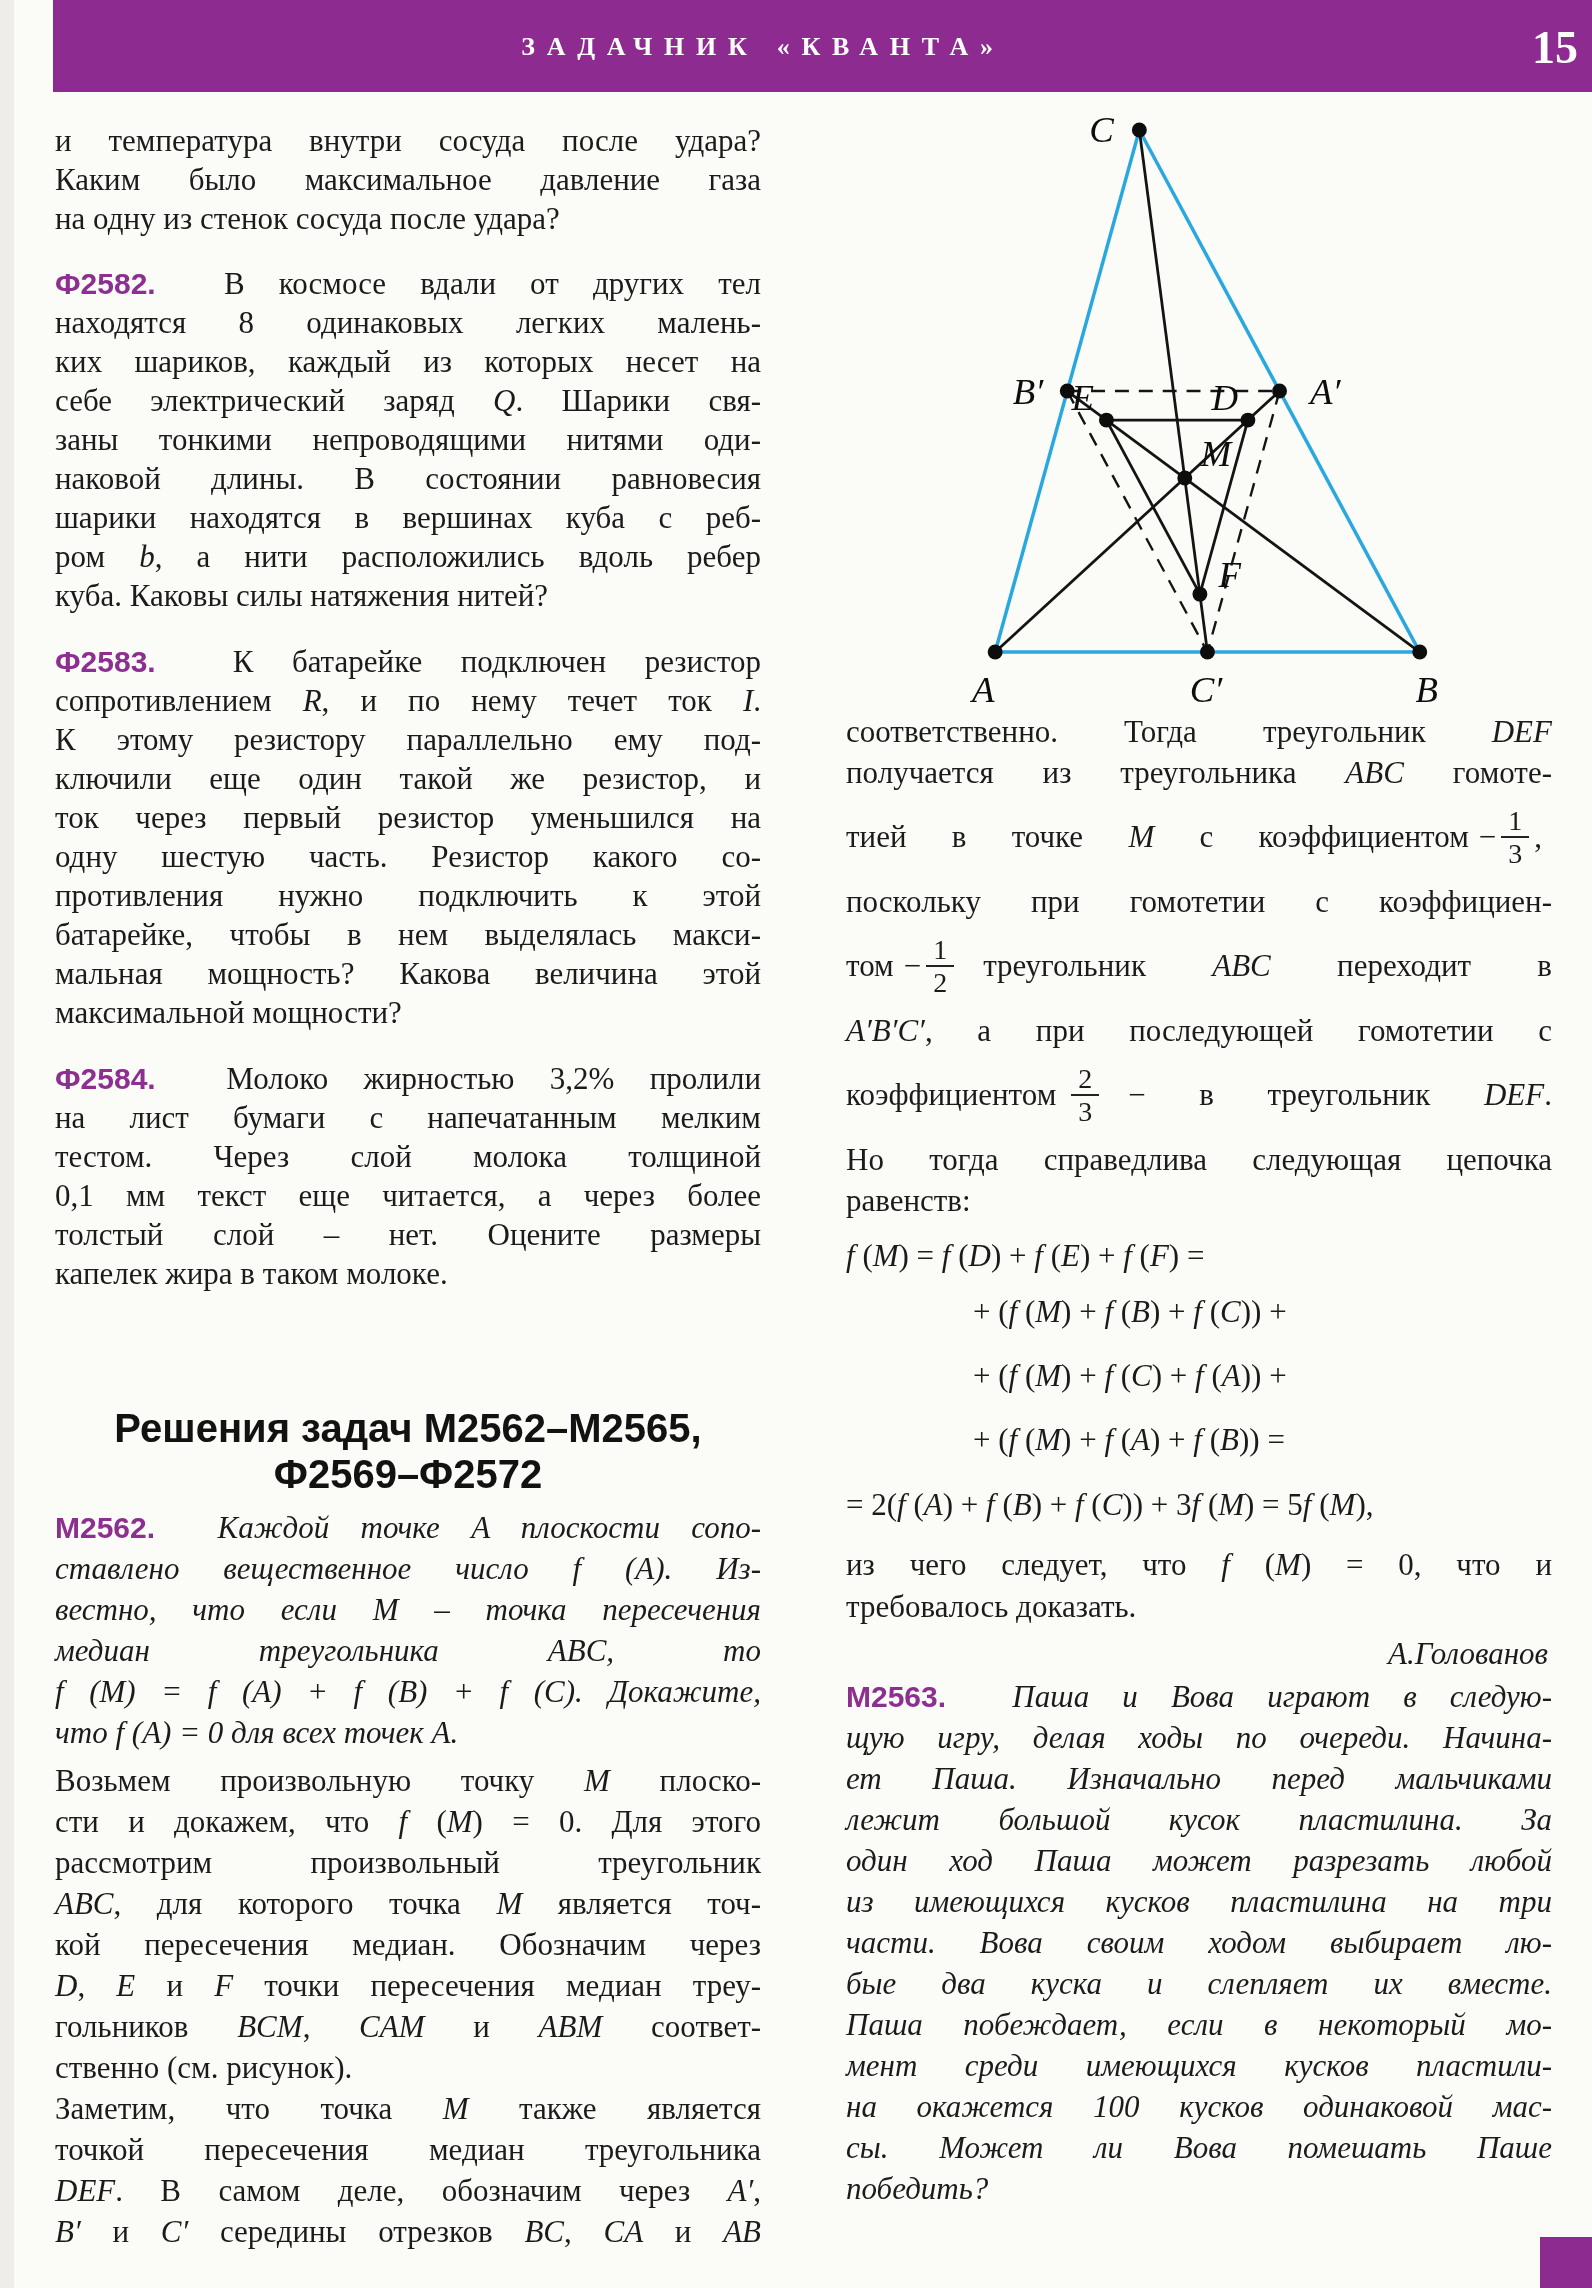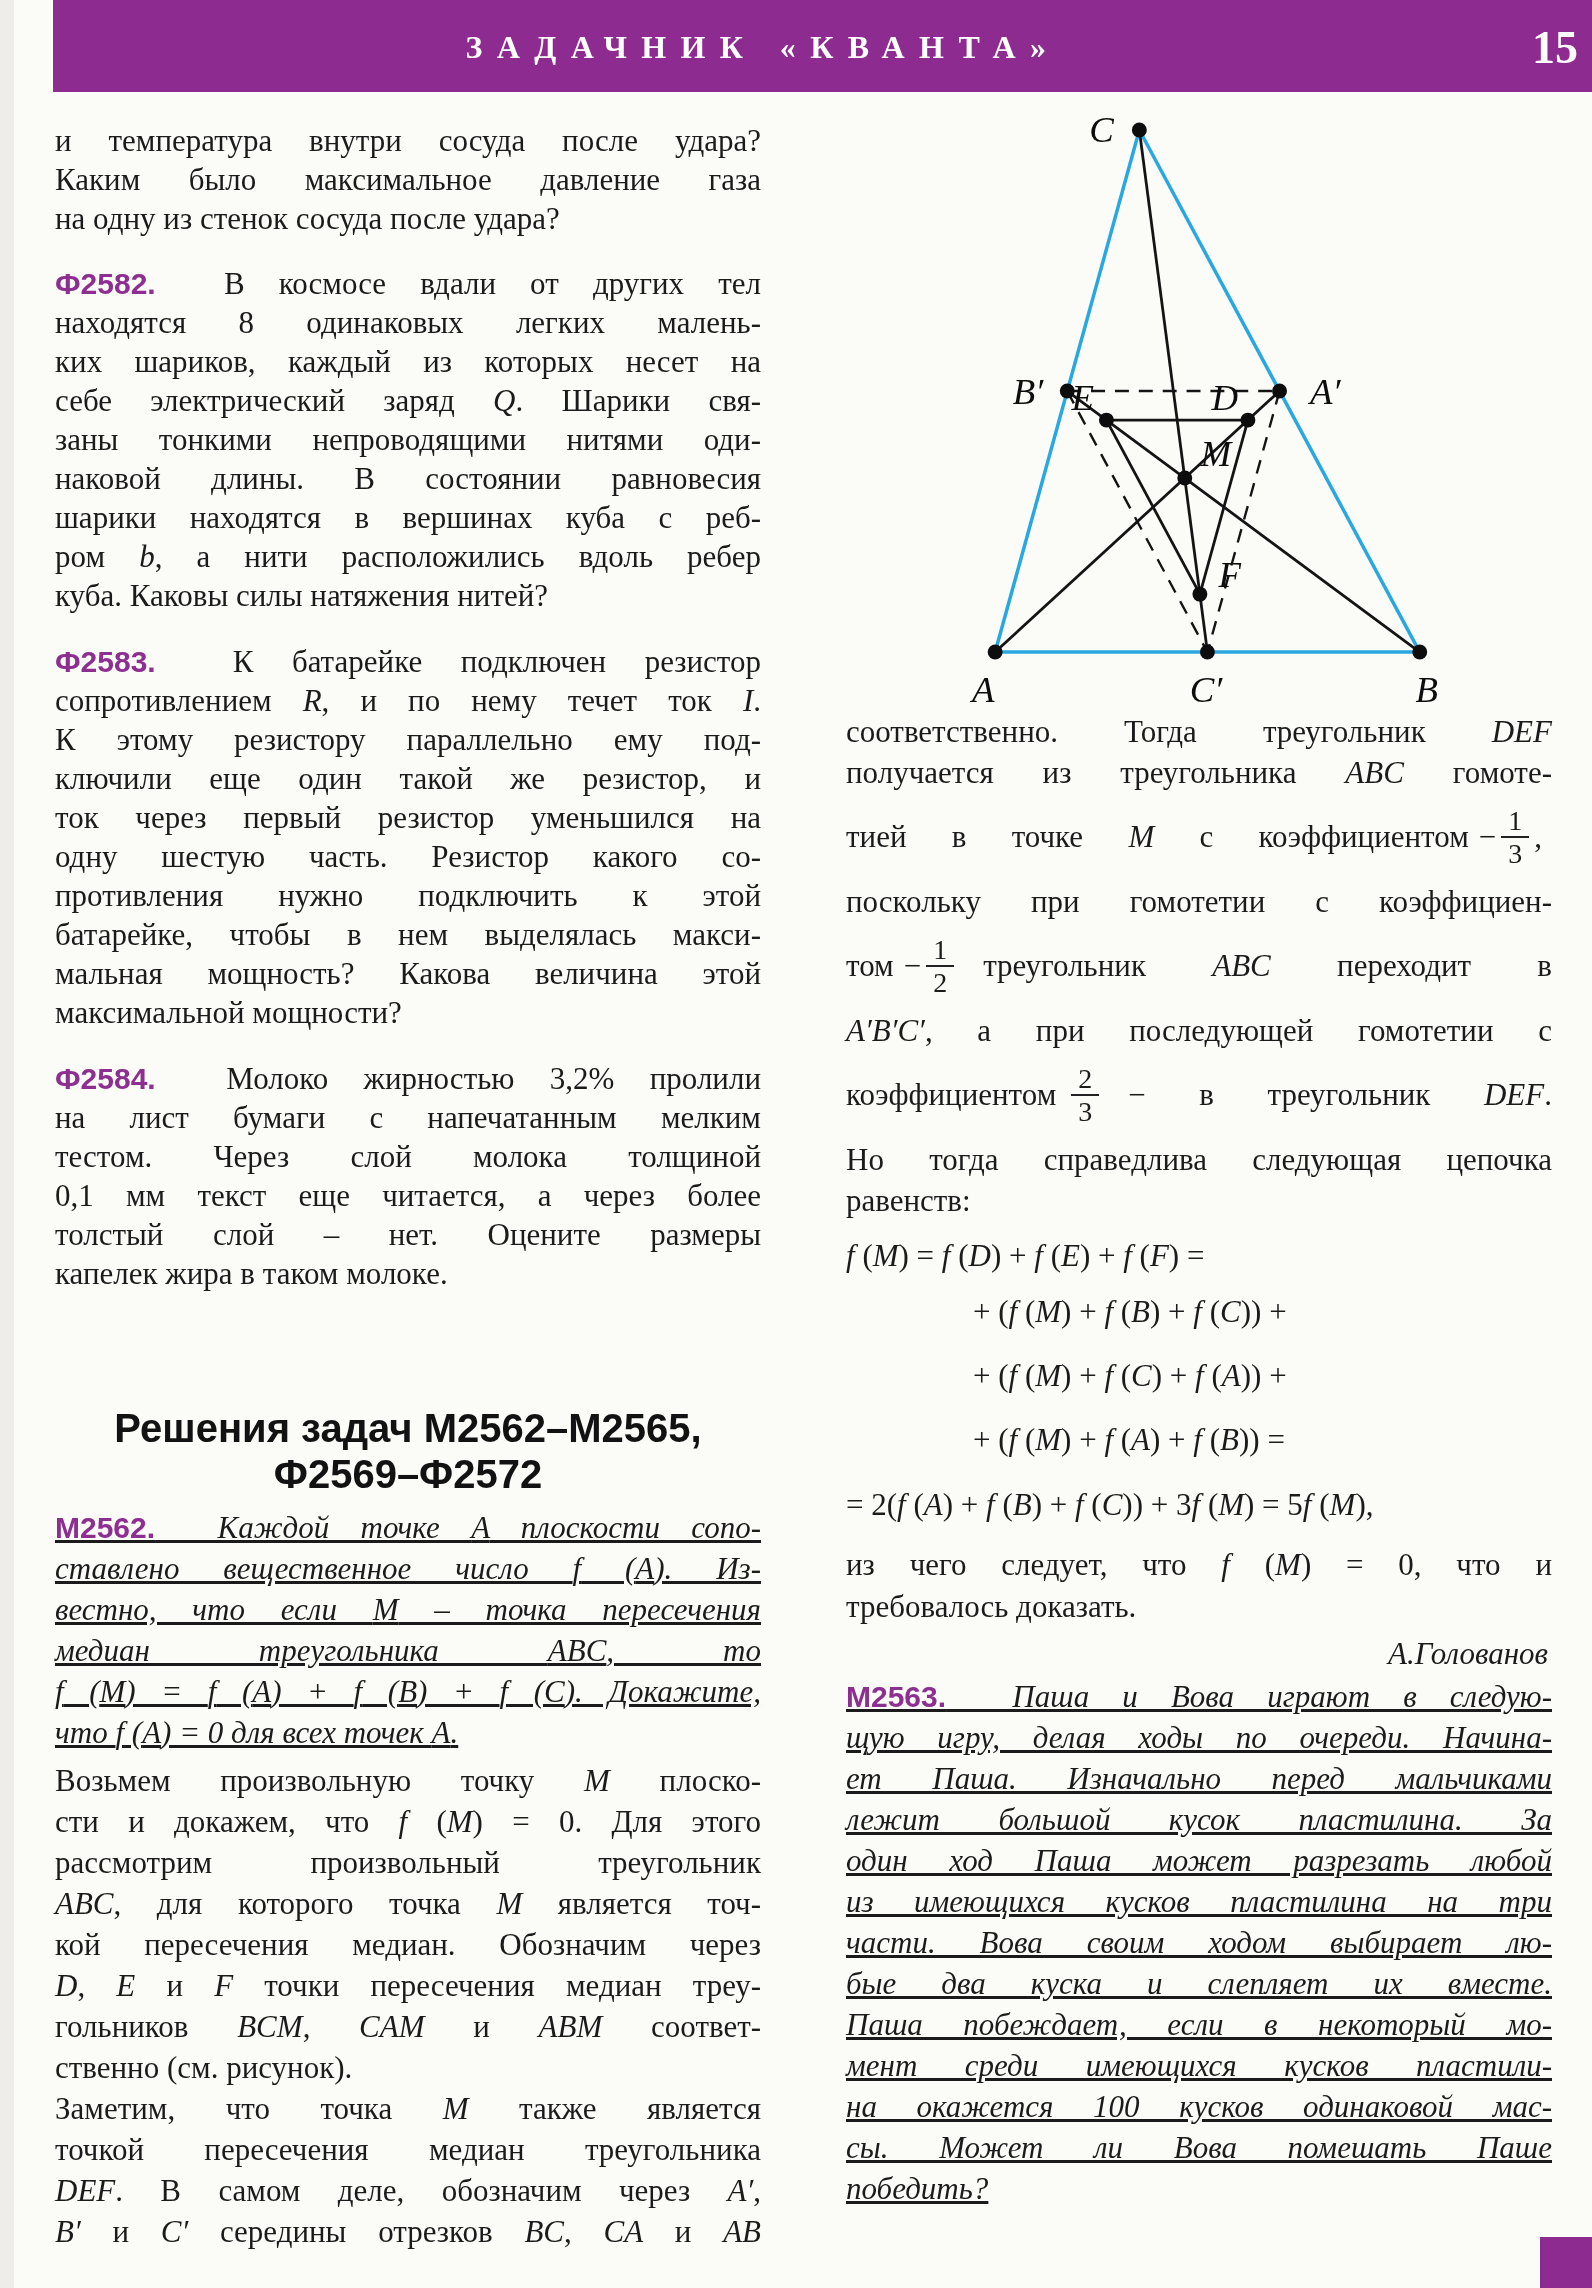--- a/index.html
+++ b/index.html
@@ -10,39 +10,39 @@
     color:var(--text,#1b1b1b);
     overflow:hidden;
   }
   
   #edge-strip{position:absolute;left:0;top:0;width:14px;height:2289px;background:#efedea;}
 
   
   #banner{position:absolute;left:53px;top:0;width:1539px;height:92px;background:var(--banner,#8e2b90);}
   #banner-title{
     position:absolute;left:0;right:119px;top:0;height:92px;line-height:94px;
-    text-align:center;color:#fff;font-weight:700;font-size:32px;
+    text-align:center;color:#fff;font-weight:700;font-size:26px;
     letter-spacing:0.45em;font-family:"Liberation Serif",serif;white-space:nowrap;
   }
   #page-num{
     position:absolute;right:14px;top:0;height:92px;line-height:96px;
     color:#fff;font-weight:700;font-size:46px;font-family:"Liberation Serif",serif;
   }
 
   
   #left-col{position:absolute;left:55px;top:121px;width:706px;font-size:31px;}
   #right-col-text{position:absolute;left:846px;top:711px;width:706px;font-size:31px;}
   #equations{position:absolute;left:846px;top:1232px;width:706px;font-size:31px;}
 
   .ln{text-align:justify;}
   .ln.j{text-align-last:justify;}
   .lh39 .ln{height:39px;line-height:39px;}
   .lh41 .ln{height:41px;line-height:41px;}
   .lh42 .ln{height:42px;line-height:42px;}
-  .ital{font-style:italic;text-decoration:underline;}
+  .ital{font-style:italic;}
   .plabel{
     font-family:"Liberation Sans",sans-serif;font-weight:700;font-style:normal;
     color:var(--plabel,#8d2f90);font-size:30px;
   }
   #solutions-heading{
     margin-top:112px;text-align:center;font-family:"Liberation Sans",sans-serif;
     font-weight:700;font-size:40px;line-height:46px;color:#121212;
   }
   .mt26{margin-top:26px}.mt27{margin-top:27px}.mt10{margin-top:10px}.mt23{margin-top:7px}
 

